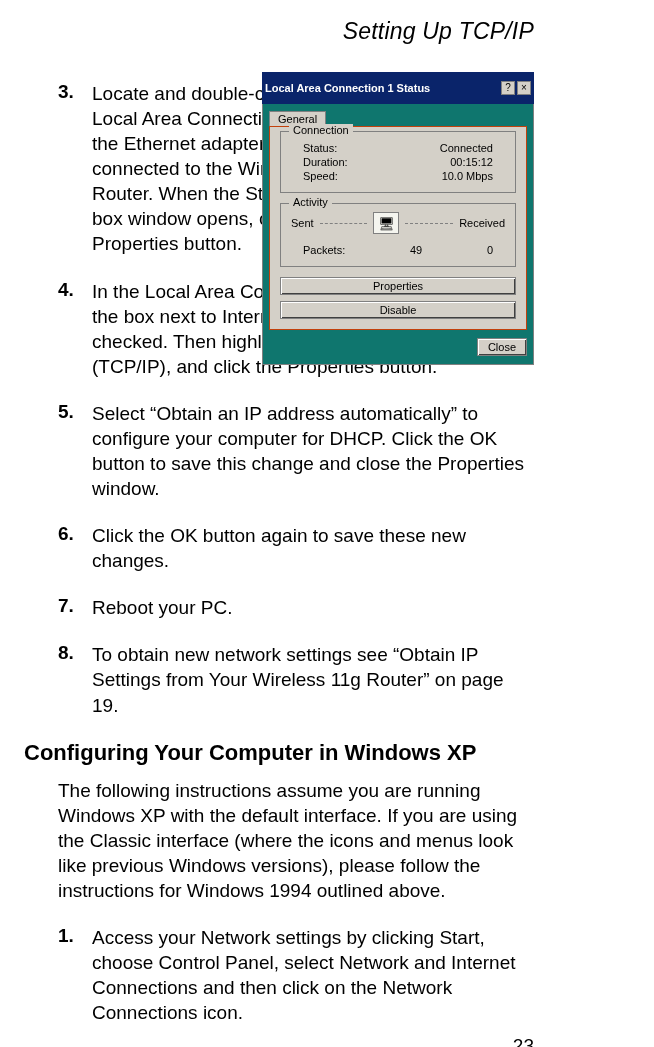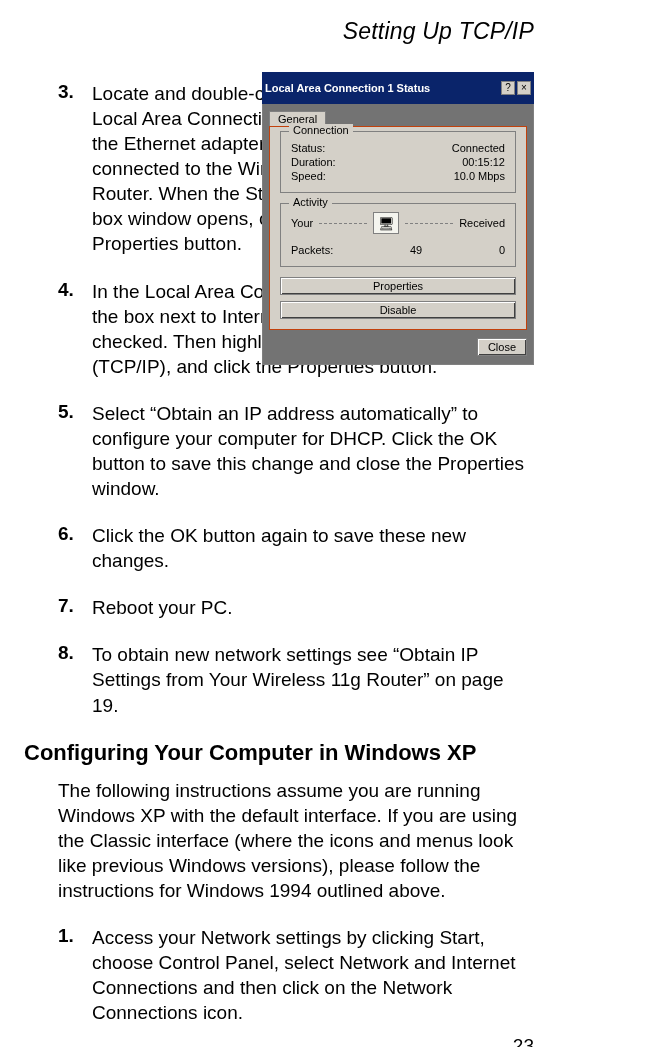--- a/index.html
+++ b/index.html
@@ -13,26 +13,26 @@
     .narrow .txt { max-width: 270px; }
     .section-head { font-weight: bold; font-size: 22px; margin: 6px 0 12px 0; }
     .para { font-size: 19px; line-height: 1.32; padding-left: 34px; margin-bottom: 22px; }
     .page-num { position: absolute; right: 24px; bottom: 14px; font-size: 19px; }
 
     
     .dialog { position: absolute; right: 24px; top: 72px; width: 272px; font-family: Tahoma, Arial, sans-serif; }
     .titlebar { background: #0a246a; color: #fff; height: 18px; display: flex; align-items: center; padding: 16px 3px; font-size: 11px; }
     .titlebar-text { flex: 1; font-weight: bold; }
     .win-btn { width: 14px; height: 14px; background: #d4d0c8; border: 1px solid #808080; margin-left: 2px; display: flex; align-items: center; justify-content: center; font-size: 10px; color: #000; line-height: 1; }
-    .dlg-body { background: #737373; border: 1px solid #808080; border-top: none; padding: 4px 6px 8px 6px; }
+    .dlg-body { background: #0f766e; border: 1px solid #808080; border-top: none; padding: 4px 6px 8px 6px; }
     .tab { display: inline-block; background: #d4d0c8; border: 1px solid #808080; border-bottom: none; padding: 1px 8px; font-size: 11px; position: relative; top: 1px; }
     .tab-panel { border: 1px solid #c2410c; background: #d4d0c8; padding: 4px 10px 10px 10px; }
     .group { border: 1px solid #808080; padding: 8px 10px; margin-bottom: 10px; position: relative; }
     .group-legend { position: absolute; top: -8px; left: 8px; background: #d4d0c8; padding: 0 4px; font-size: 11px; }
-    .row { display: flex; justify-content: space-between; font-size: 11px; margin: 2px 0; }
+    .row { display: flex; justify-content: space-between; font-size: 11px; margin: 2px 12px; }
     .activity-row { display: flex; align-items: center; justify-content: space-between; font-size: 11px; margin-bottom: 10px; }
     .comp-icon { width: 26px; height: 22px; border: 1px solid #808080; background: #f5f5ef; display: flex; align-items: center; justify-content: center; font-size: 13px; }
     .sep { flex: 1; border-top: 1px dashed #808080; margin: 0 6px; height: 0; }
     .btn-row { display: flex; gap: 6px; margin-top: 10px; flex-direction: column; }
     .btn { background: #d4d0c8; border: 1px solid #808080; box-shadow: inset 1px 1px 0 #fff, inset -1px -1px 0 #404040; padding: 2px 10px; font-size: 11px; font-family: Tahoma, Arial, sans-serif; }
     .close-row { display: flex; justify-content: flex-end; margin-top: 8px; }
   </style>
 </head>
 <body>
 
@@ -59,21 +59,21 @@
             <span>00:15:12</span>
           </div>
           <div class="row">
             <span>Speed:</span>
             <span>10.0 Mbps</span>
           </div>
         </div>
         <div class="group">
           <span class="group-legend">Activity</span>
           <div class="activity-row">
-            <span>Your</span>
+            <span>Sent</span>
             <span class="sep"></span>
             <span class="comp-icon">🖥</span>
             <span class="sep"></span>
             <span>Received</span>
           </div>
           <div class="row">
             <span>Packets:</span>
             <span>49</span>
             <span>0</span>
           </div>

